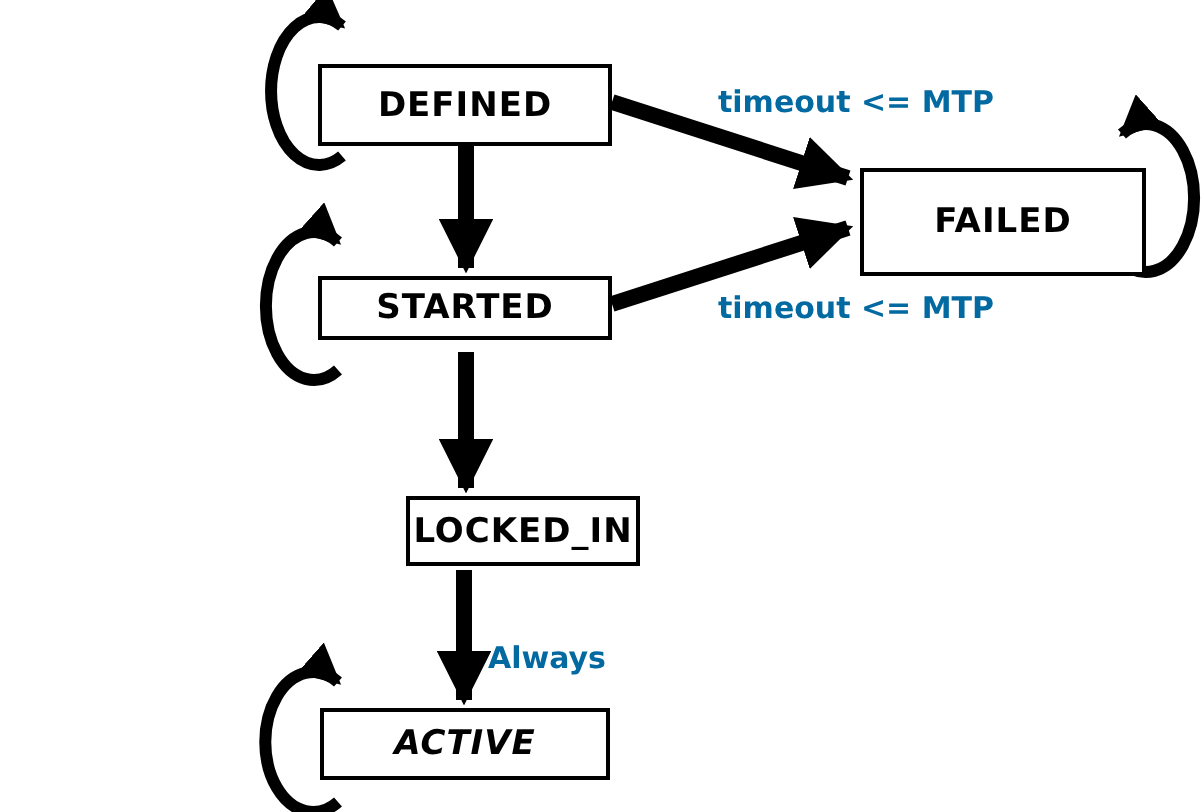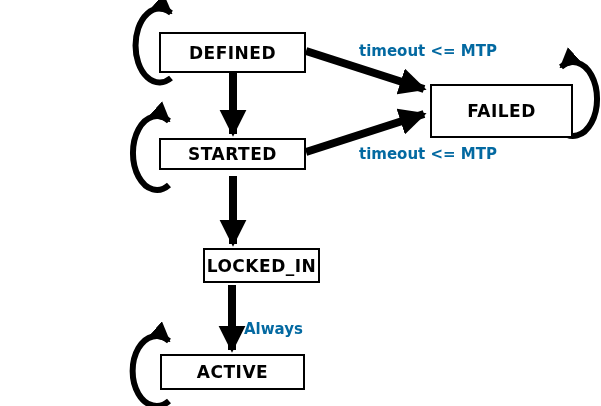--- a/index.html
+++ b/index.html
@@ -34,21 +34,21 @@
     display: flex;
     align-items: center;
     justify-content: center;
     white-space: nowrap;
     z-index: 2;
   }
   .state-defined   { left: 159px; top: 32px;  width: 147px; height: 41px; }
   .state-failed    { left: 430px; top: 84px;  width: 143px; height: 54px; }
   .state-started   { left: 159px; top: 138px; width: 147px; height: 32px; }
   .state-locked-in { left: 160px; top: 248px; width: 117px; height: 35px; margin-left: 43px; }
-  .state-active    { left: 160px; top: 354px; width: 145px; height: 36px; }
+  .state-active    { left: 160px; top: 354px; width: 145px; height: 36px; font-style: italic; }
   .edge-label {
     position: absolute;
     color: #0369a1;
     font-weight: bold;
     font-size: 15px;
     white-space: nowrap;
     z-index: 3;
   }
   .lbl-defined-failed   { left: 359px; top: 42px;  }
   .lbl-defined-started  { left: 1px;   top: 88px;  }

